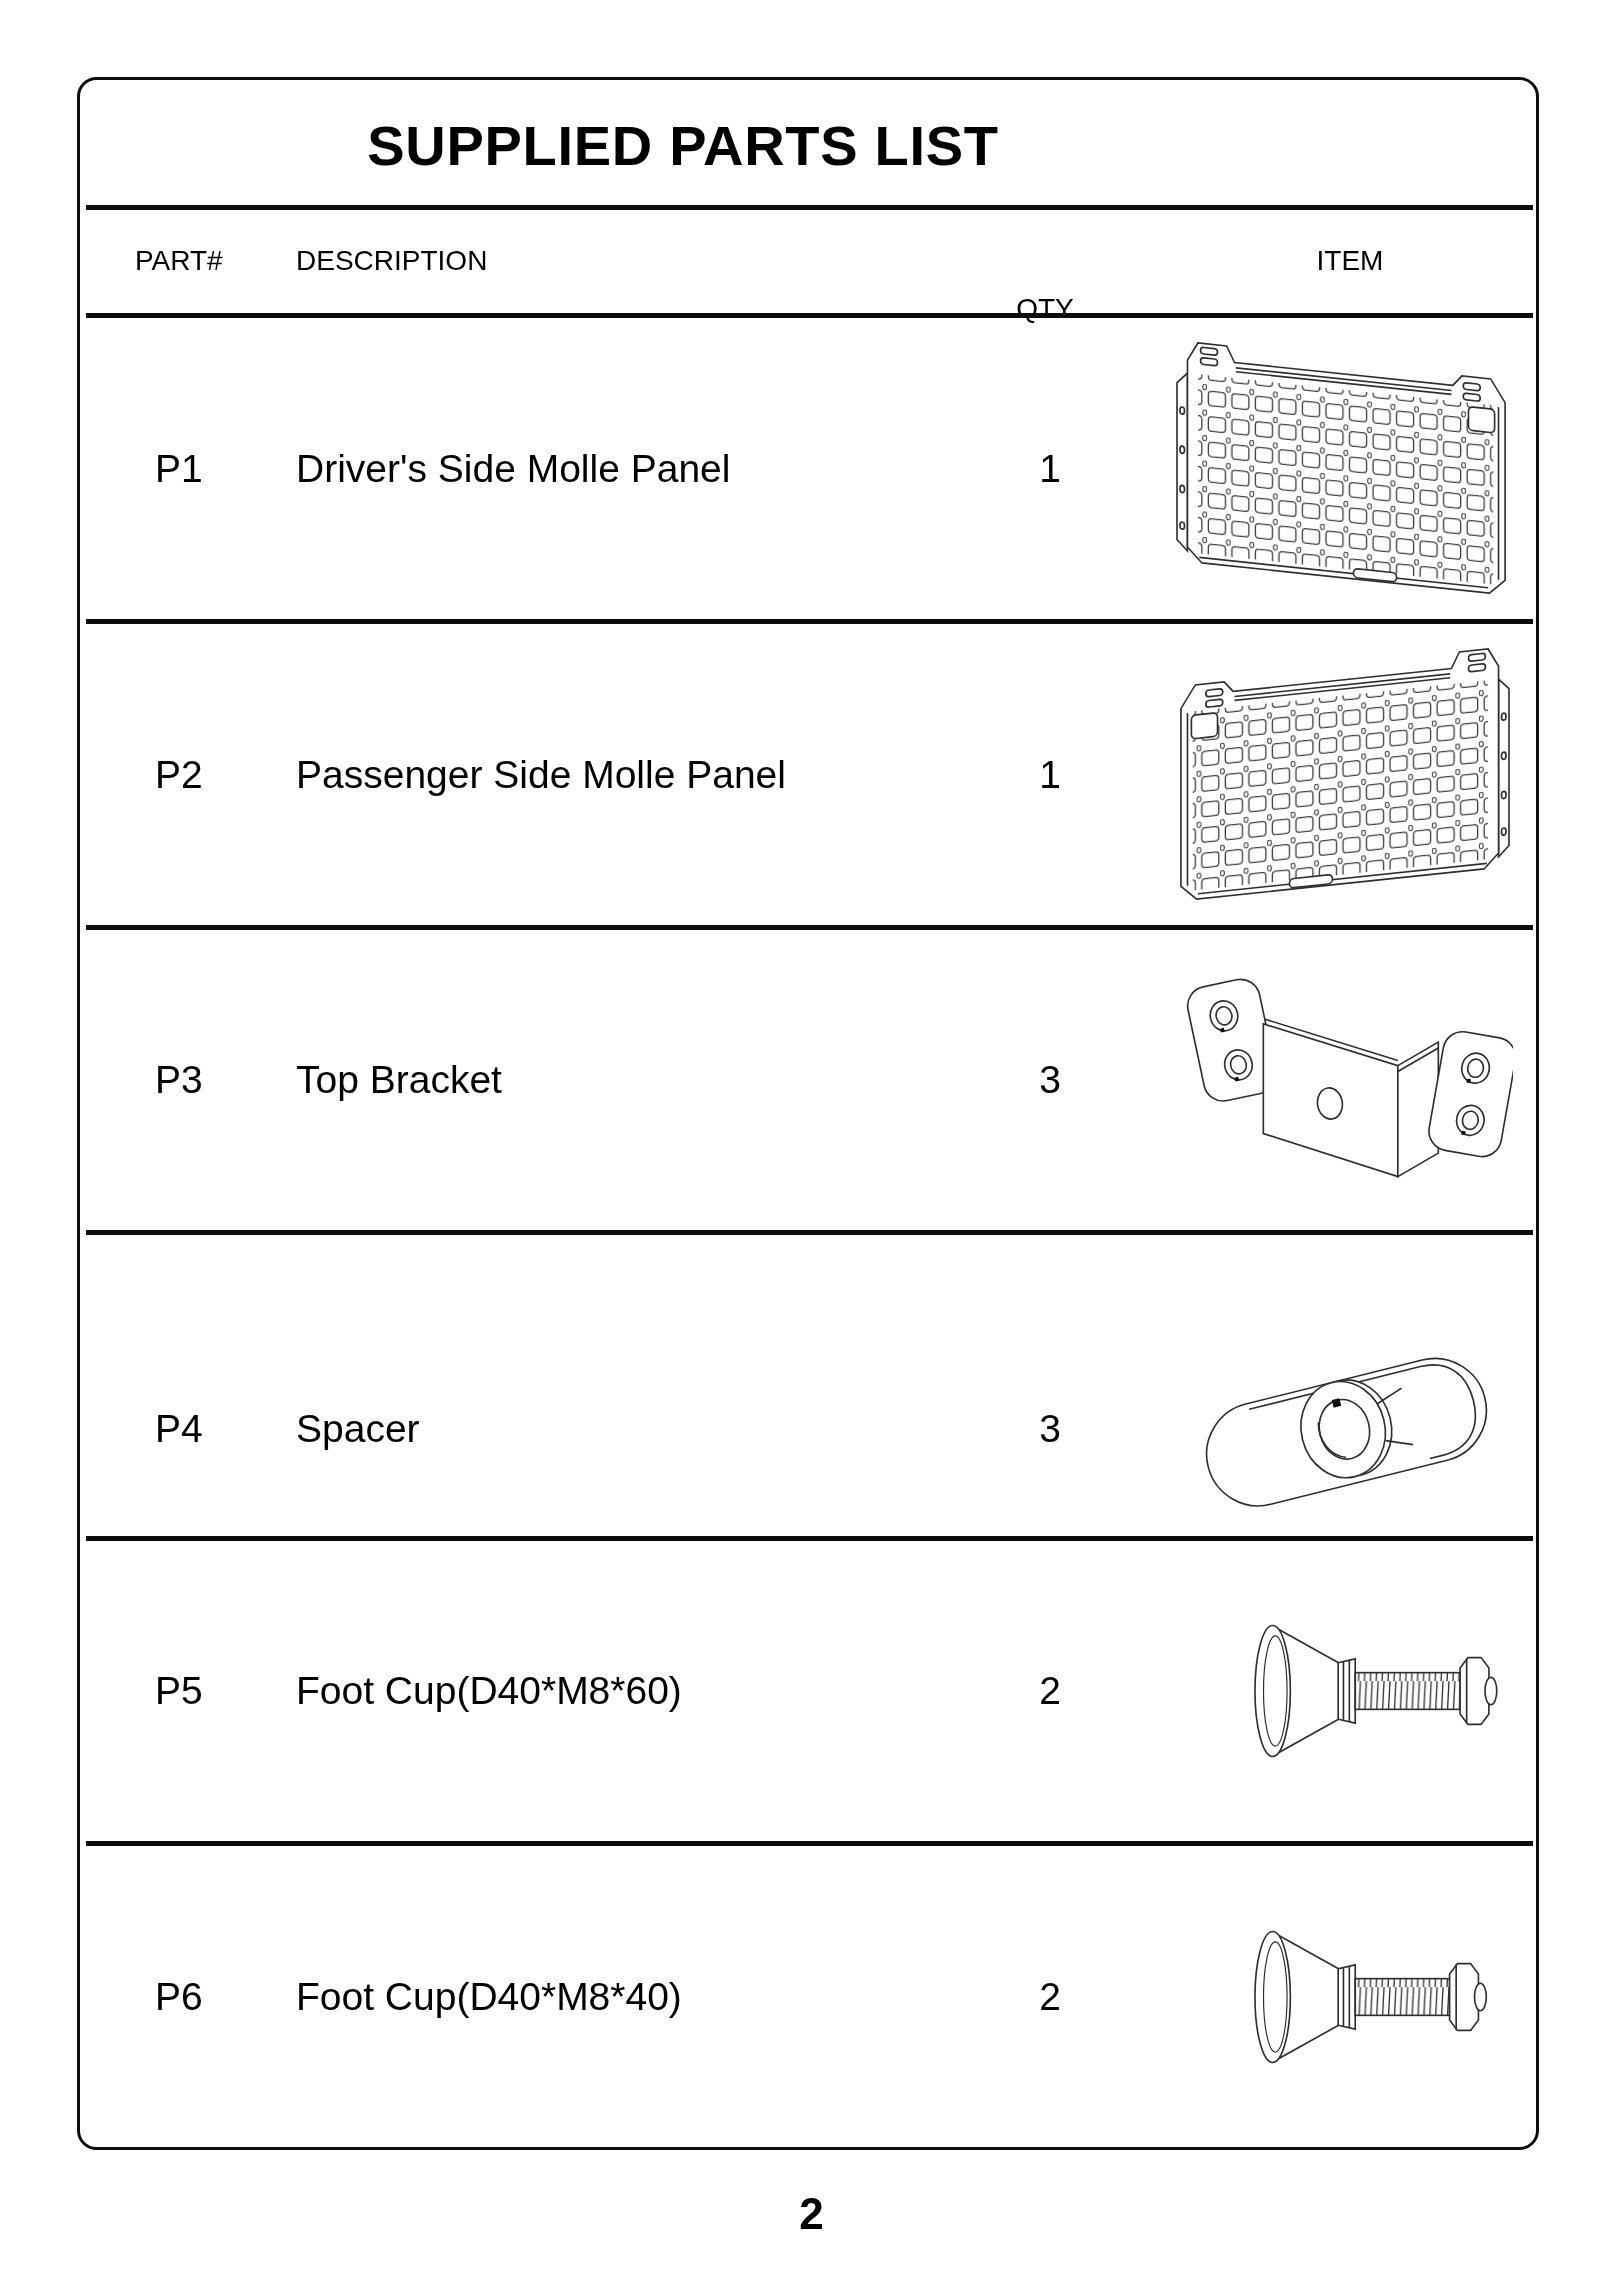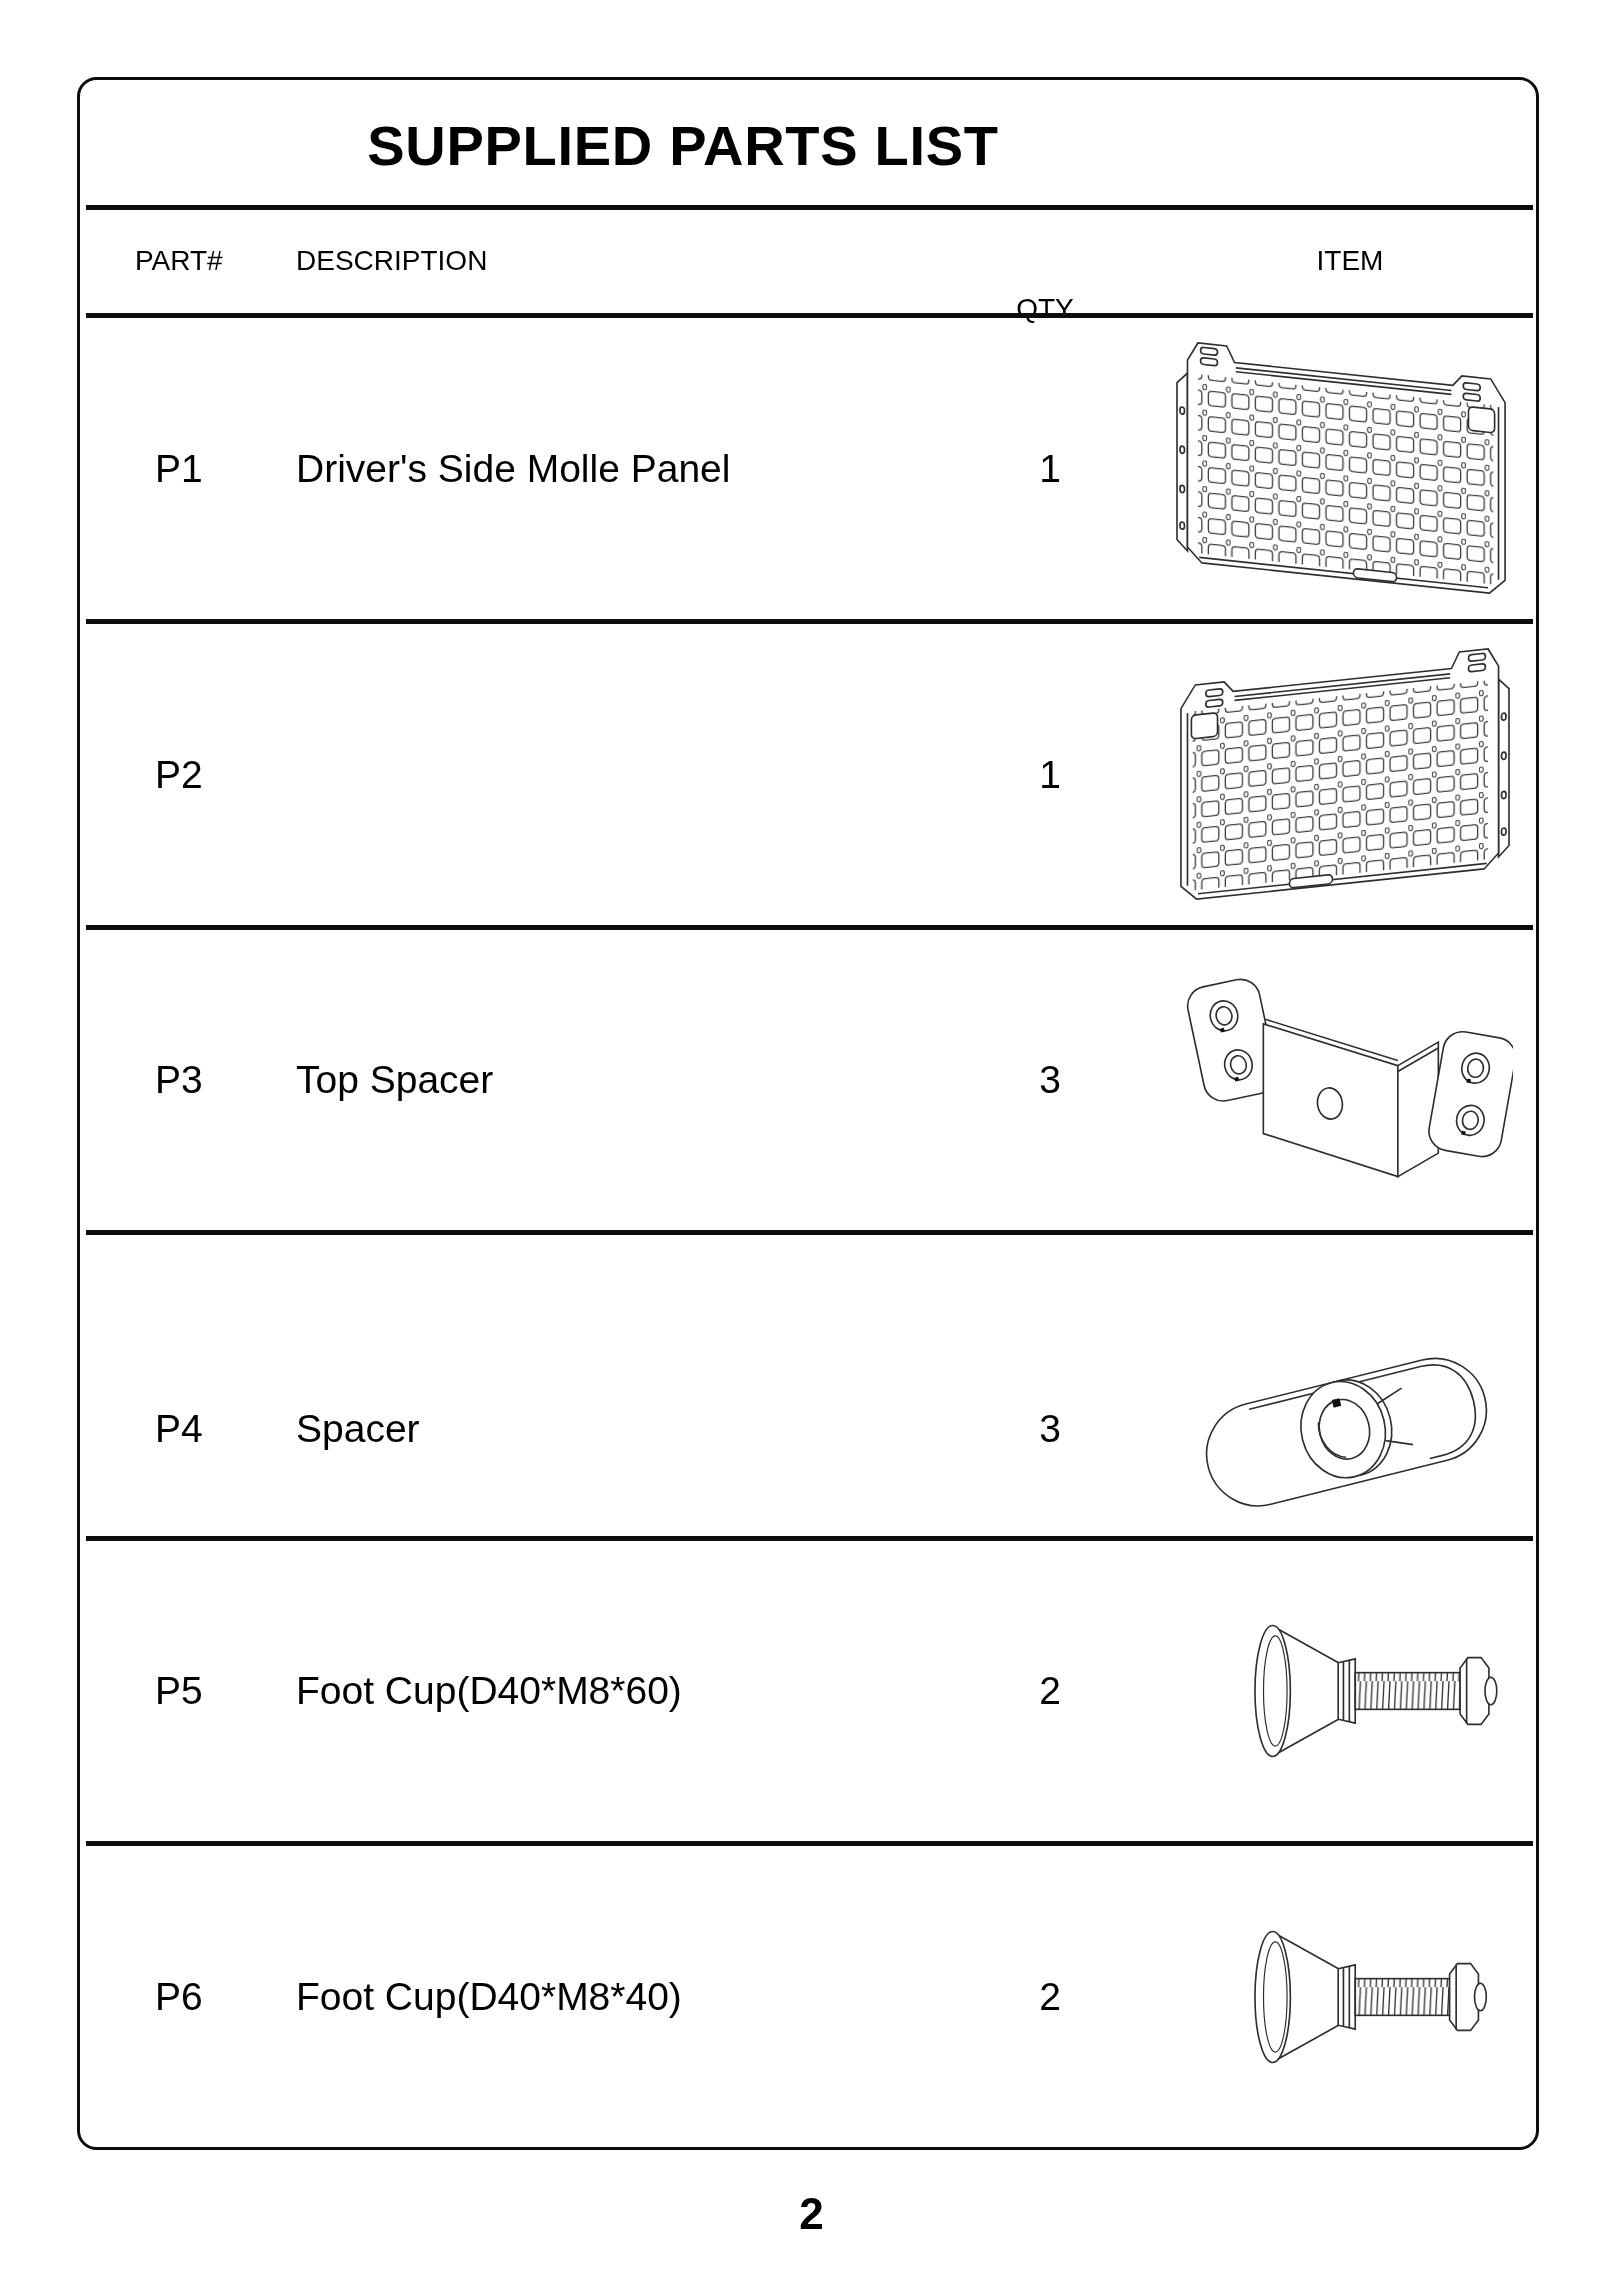--- a/index.html
+++ b/index.html
@@ -109,34 +109,35 @@
     <span class="item">
       <svg width="366" height="281" viewBox="0 0 560 430">
           <use href="#mollePanel"></use>
         </svg>
     </span>
   </div>
   <div class="divider" style="top:619px"></div>
 
   <div class="row" style="top:622px">
     <span class="cell c-part">P2</span>
+    <span class="cell c-desc">Passenger Side Molle Panel</span>
     <span class="cell c-qty">1</span>
     <span class="item">
       <svg width="366" height="281" viewBox="0 0 560 430">
           <g transform="translate(560,0) scale(-1,1)">
             <use href="#mollePanel"></use>
           </g>
         </svg>
     </span>
   </div>
   <div class="divider" style="top:925px"></div>
 
   <div class="row" style="top:927px">
     <span class="cell c-part">P3</span>
-    <span class="cell c-desc">Top Spacer</span>
+    <span class="cell c-desc">Top Bracket</span>
     <span class="cell c-qty">3</span>
     <span class="item">
       <svg width="340" height="222" viewBox="0 0 520 340">
         <g fill="#ffffff" stroke="#2e2e2e" stroke-width="2.5">
           <g transform="rotate(-12 90 110)">
             <rect x="34" y="20" width="112" height="178" rx="30"></rect>
             <ellipse cx="86" cy="70" rx="21" ry="23"></ellipse>
             <ellipse cx="86" cy="70" rx="12" ry="14"></ellipse>
             <ellipse cx="92" cy="148" rx="21" ry="23"></ellipse>
             <ellipse cx="92" cy="148" rx="12" ry="14"></ellipse>

